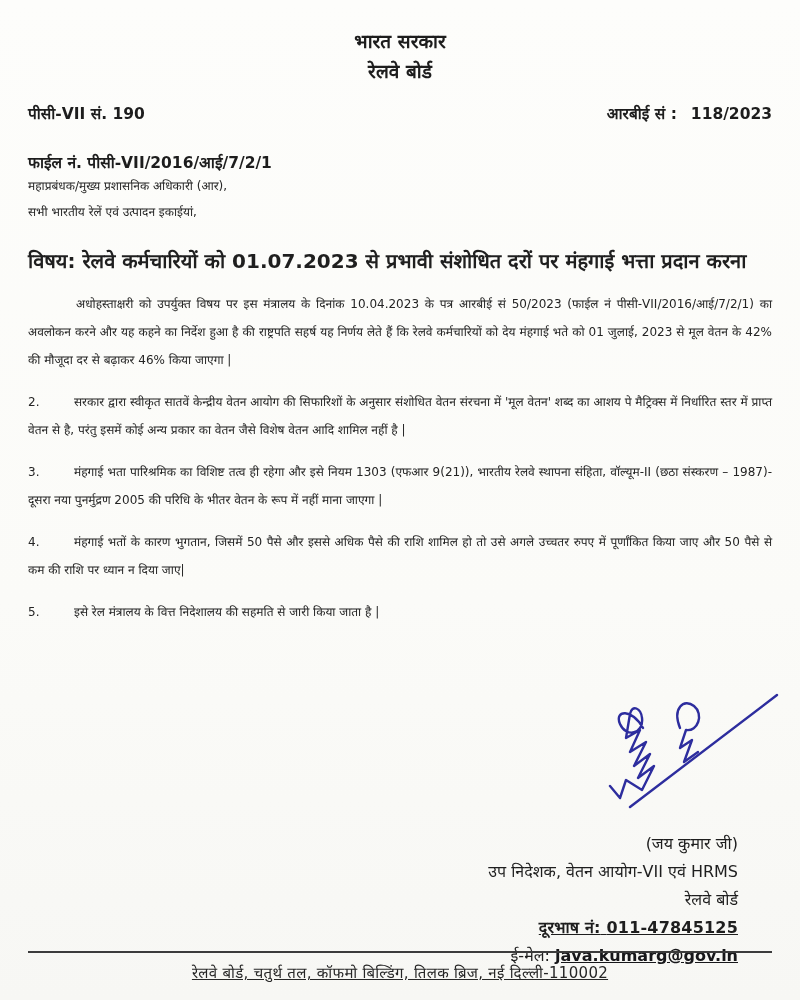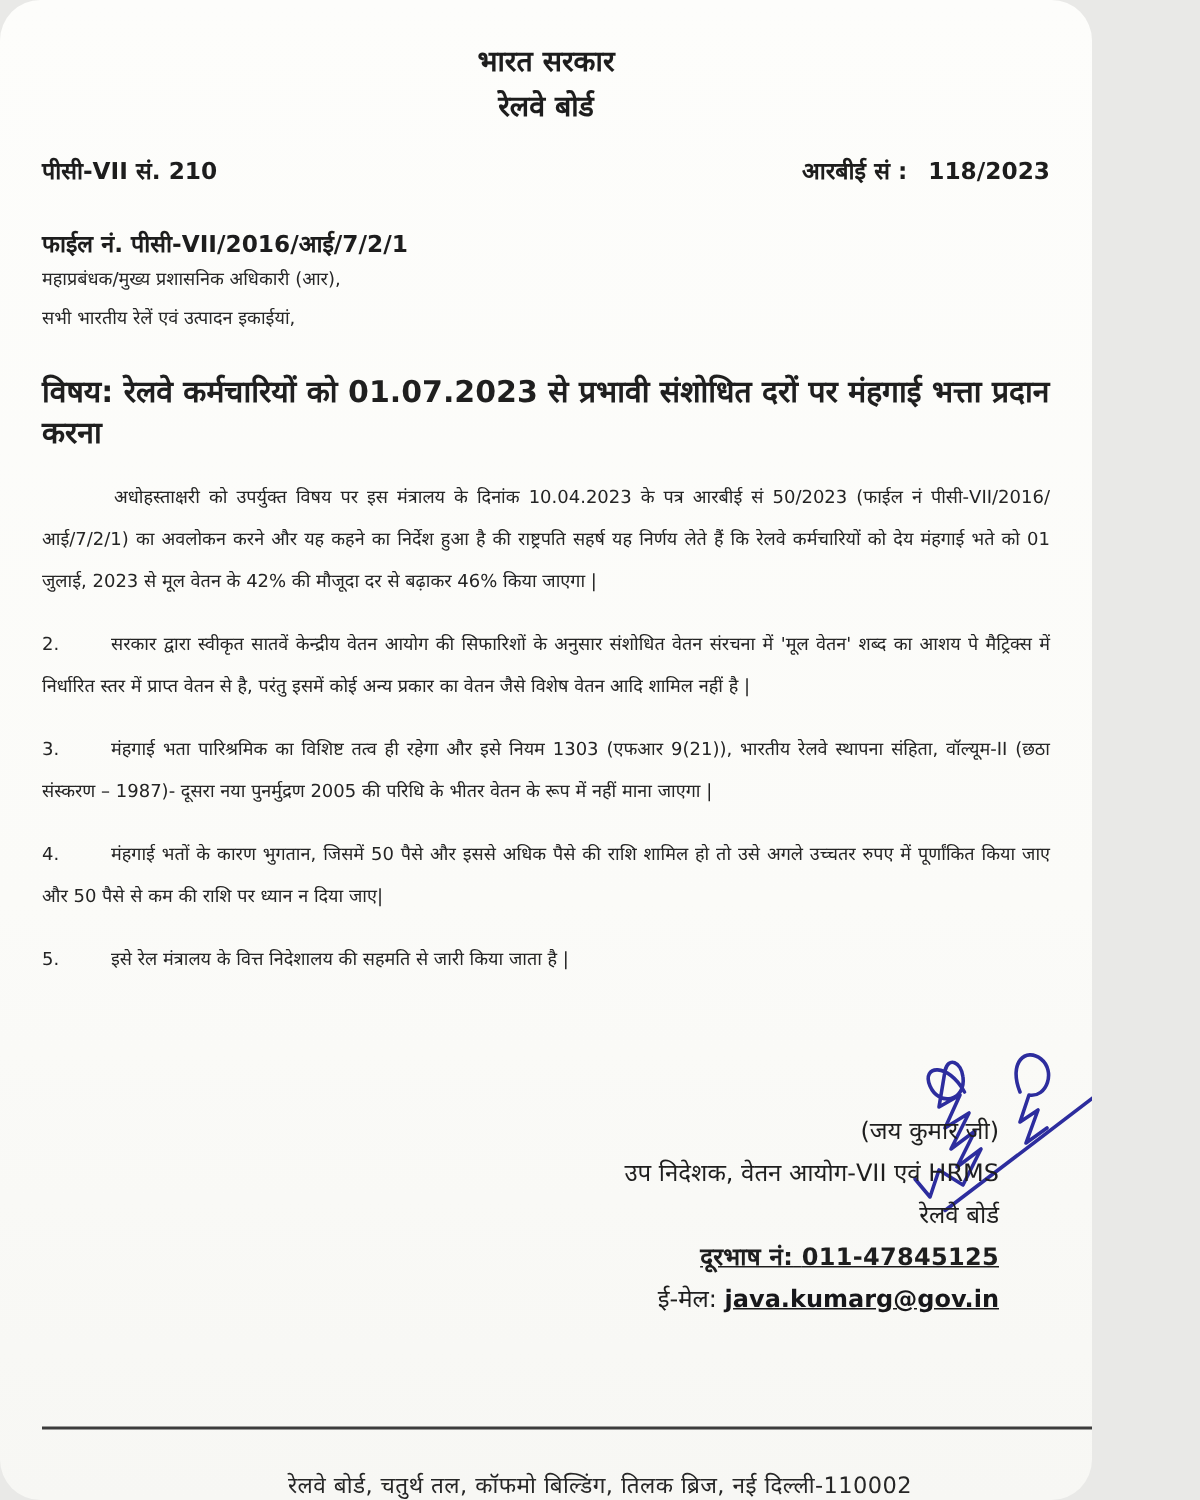--- a/index.html
+++ b/index.html
@@ -3,64 +3,63 @@
 <meta charset="utf-8">
 <style>
   html,body{margin:0;padding:0;}
   body{
     width:800px;height:1000px;
     background:#e9e9e7;
     font-family:"DejaVu Sans","Liberation Sans",sans-serif;
   }
   .page{
     position:relative;
-    width:728px;height:1000px;
+    width:800px;height:1000px;
     box-sizing:border-box;
     padding:26px 28px 0 28px;
     background:linear-gradient(180deg,#fdfdfb 0%,#fbfbf8 60%,#f7f7f4 100%);
     color:#222;
     overflow:hidden;
-    border-radius:27px;
   }
   .hdr{text-align:center;font-weight:bold;font-size:19px;line-height:30px;color:#1d1d1d;}
   .refrow{display:flex;justify-content:space-between;font-weight:bold;font-size:15.5px;color:#1d1d1d;}
   .refrow.first{margin-top:16px;}
   .refrow.second{margin-top:27px;flex-direction:column;}
   .refval{margin-left:14px;}
   .addr{margin-top:0;font-size:12px;line-height:26px;color:#262626;}
   .subject{margin-top:22px;font-size:20px;color:#1f1f1f;font-weight:bold;}
   .para{margin:14px 0 0 0;font-size:12px;line-height:28px;text-align:justify;color:#242424;}
   .para.first{margin-top:16px;text-indent:48px;}
   .pnum{display:inline-block;min-width:46px;text-indent:0;}
   .signblock{
-    position:absolute;right:62px;top:740px;
+    position:absolute;right:62px;top:830px;
     text-align:right;font-size:16px;line-height:28px;color:#1e1e1e;
   }
   .signblock .phone{font-weight:bold;letter-spacing:.2px;text-decoration:underline;}
   .signblock .email a{color:#17171a;text-decoration:underline;font-weight:bold;}
   .sig-svg{position:absolute;left:580px;top:690px;pointer-events:none;}
   .footer{
     position:absolute;left:28px;top:951px;width:744px;
     border-top:2px solid #3c3c3c;
-    padding-top:26px;
-    text-align:center;font-size:15px;color:#262626;letter-spacing:.3px;
+    padding-top:9px;
+    text-align:center;font-size:15px;color:#262626;letter-spacing:.3px;text-decoration:underline;
   }
 </style>
 </head>
 <body>
 
 <div class="page">
 
   <div class="hdr">
     <div>भारत सरकार</div>
     <div>रेलवे बोर्ड</div>
   </div>
 
   <div class="refrow first">
-    <span>पीसी-VII सं. 210</span>
+    <span>पीसी-VII सं. 190</span>
     <span>
       <span>आरबीई सं :</span><span class="refval">118/2023</span>
     </span>
   </div>
 
   <div class="refrow second">
     <span>फाईल नं. पीसी-VII/2016/आई/7/2/1</span>
   </div>
 
   <div class="addr">

